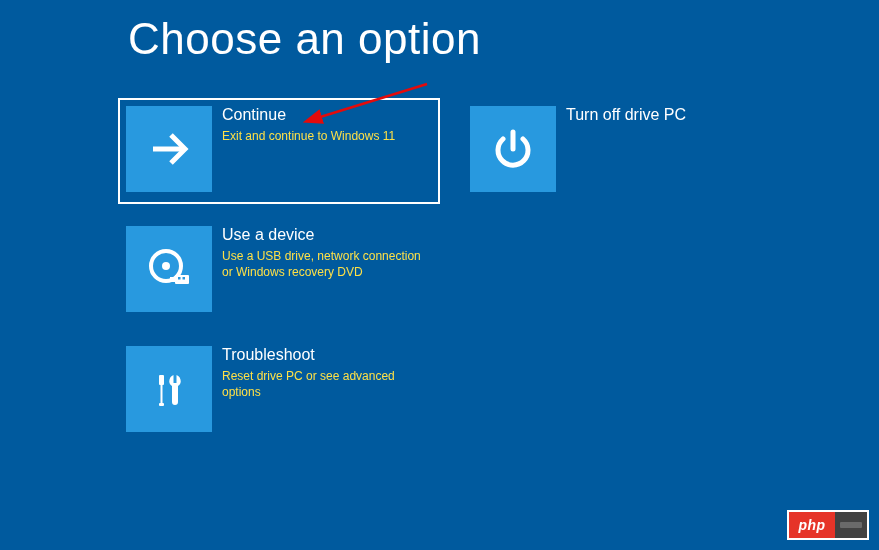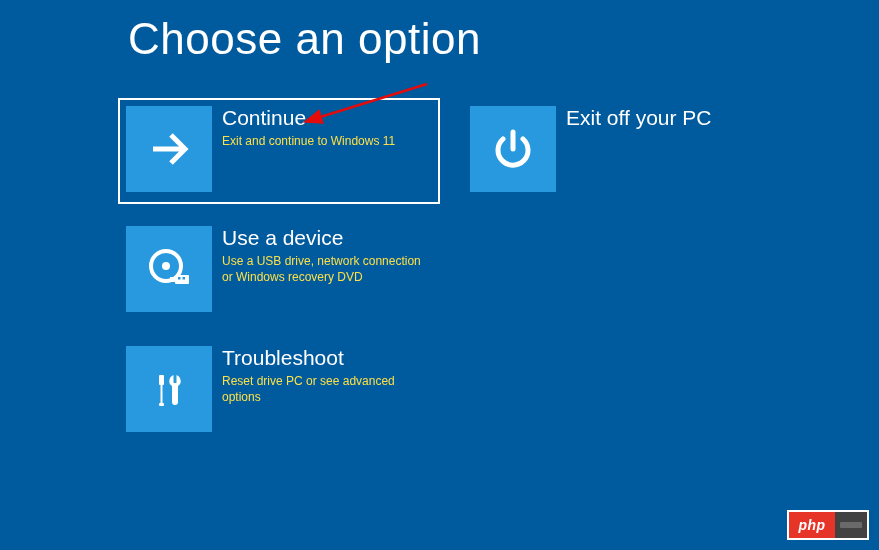--- a/index.html
+++ b/index.html
@@ -46,21 +46,21 @@
     display: flex;
     align-items: center;
     justify-content: center;
   }
   .option-text {
     padding-left: 10px;
     padding-top: 0px;
     flex: 1;
   }
   .option-title {
-    font-size: 21px;
+    font-size: 16px;
     font-weight: 400;
     line-height: 1.1;
     margin-bottom: 4px;
   }
   .option-desc {
     font-size: 12px;
     font-weight: 400;
     color: #fde047;
     line-height: 1.35;
     max-width: 210px;
@@ -140,21 +140,21 @@
       <span>
         <svg width="48" height="48" viewBox="0 0 48 48">
           <g stroke="#ffffff" stroke-width="5" fill="none" stroke-linecap="round">
             <path d="M 14 14 A 15 15 0 1 0 34 14"></path>
             <line x1="24" y1="7" x2="24" y2="24"></line>
           </g>
         </svg>
       </span>
     </div>
     <div class="option-text">
-      <div class="option-title">Exit off your PC</div>
+      <div class="option-title">Turn off drive PC</div>
       <div class="option-desc"></div>
     </div>
   </div>
 
   <div class="option">
     <div class="tile">
       <span>
         <svg width="50" height="50" viewBox="0 0 50 50">
           <circle cx="22" cy="22" r="15" fill="none" stroke="#ffffff" stroke-width="4"></circle>
           <circle cx="22" cy="22" r="4" fill="#ffffff"></circle>

